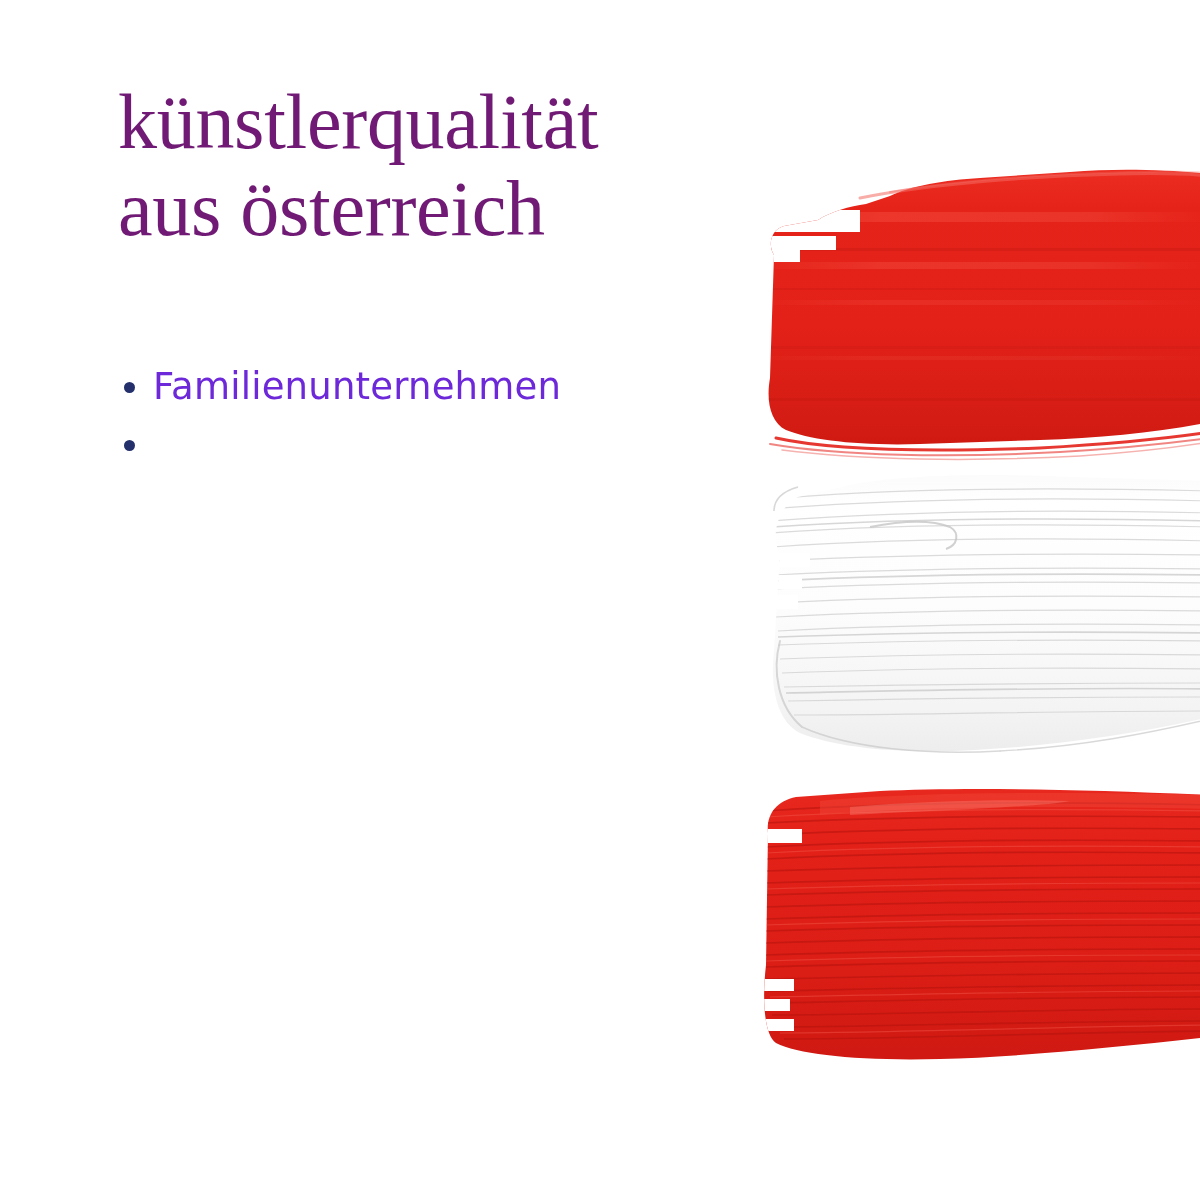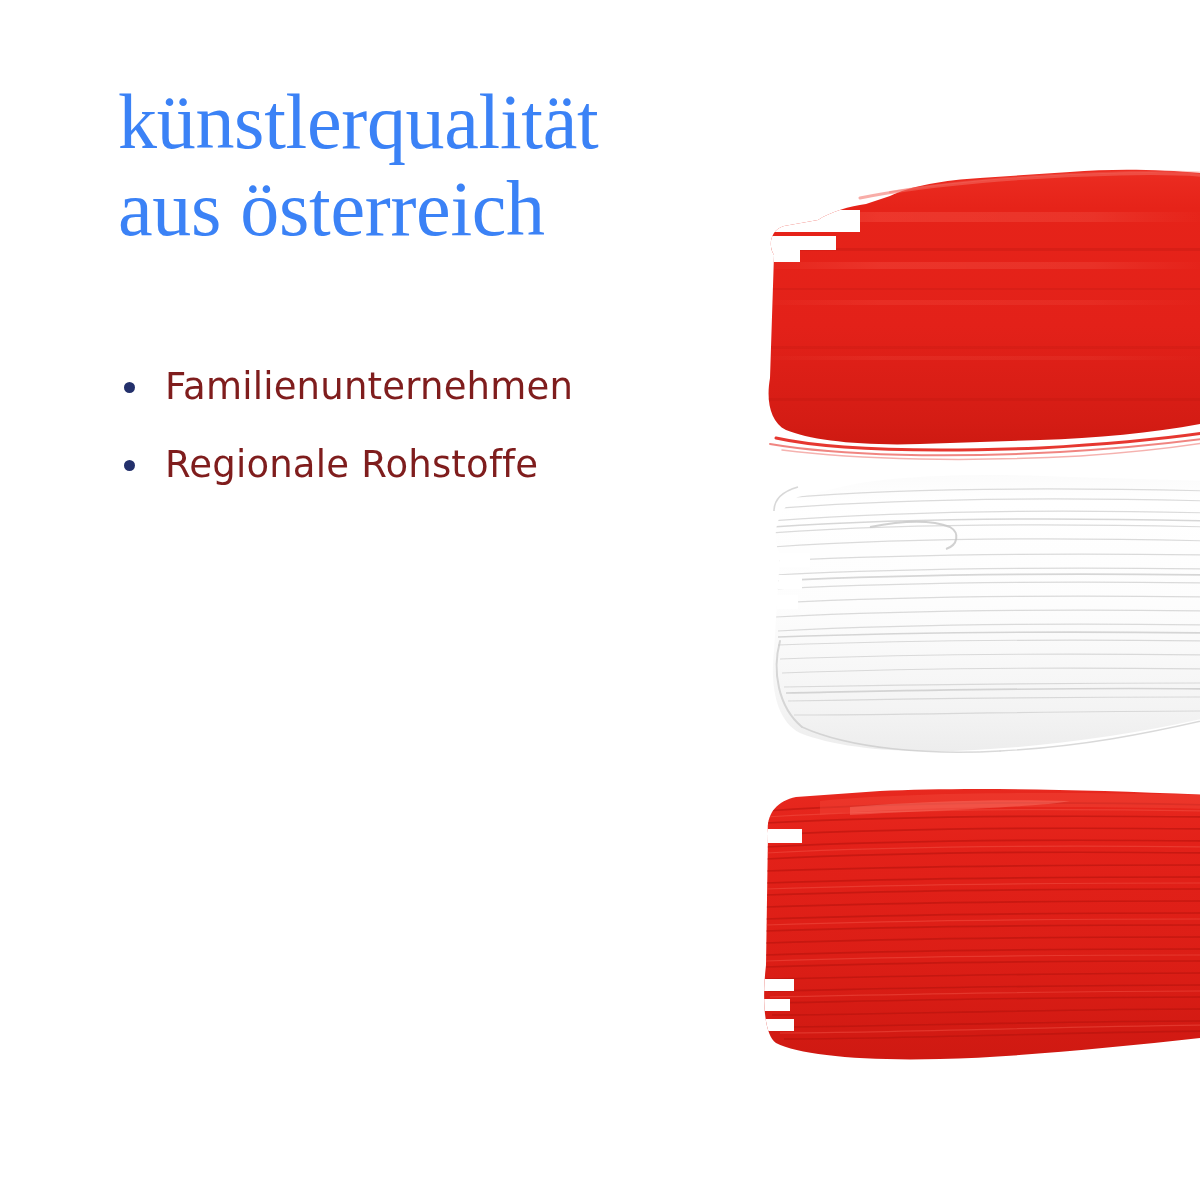--- a/index.html
+++ b/index.html
@@ -26,21 +26,21 @@
   
   .text-col {
     position: absolute;
     left: 118px;
     top: 78px;
     width: 660px;
   }
 
   .headline {
     font-family: "Liberation Serif", "DejaVu Serif", serif;
-    color: #3b82f6;
+    color: #701a75;
     font-size: 78px;
     line-height: 1.12;
     font-weight: 400;
     letter-spacing: -0.3px;
     margin: 0;
     white-space: pre-line;
   }
 
   .bullet-list {
     list-style: none;
@@ -66,22 +66,21 @@
     margin-right: 18px;
     position: relative;
     top: -6px;
   }
   .bullet-label {
     font-family: "DejaVu Sans", "Liberation Sans", sans-serif;
     font-size: 37px;
     font-weight: 400;
     line-height: 1;
     letter-spacing: 0.2px;
-    color: #7f1d1d;
-    margin-left: 12px;
+    color: #6d28d9;
   }
 
   
   .stroke-wrap {
     position: absolute;
     overflow: visible;
   }
   .stroke-svg { display: block; }
 </style>
 </head>
@@ -94,21 +93,20 @@
     <h1 class="headline">künstlerqualität
 aus österreich</h1>
 
     <ul class="bullet-list">
       <li class="bullet-item">
         <span class="bullet-dot"></span>
         <span class="bullet-label">Familienunternehmen</span>
       </li>
       <li class="bullet-item">
         <span class="bullet-dot"></span>
-        <span class="bullet-label">Regionale Rohstoffe</span>
       </li>
     </ul>
   </div>
 
   <div class="stroke-wrap" style="left:740px; top:150px; width:470px; height:320px;">
     <svg class="stroke-svg" width="470" height="320" viewBox="0 0 470 320">
       <defs>
         <linearGradient id="redGradTop" x1="0" y1="0" x2="0" y2="1">
           <stop offset="0%" stop-color="#ef3226"></stop>
           <stop offset="18%" stop-color="#e62319"></stop>

